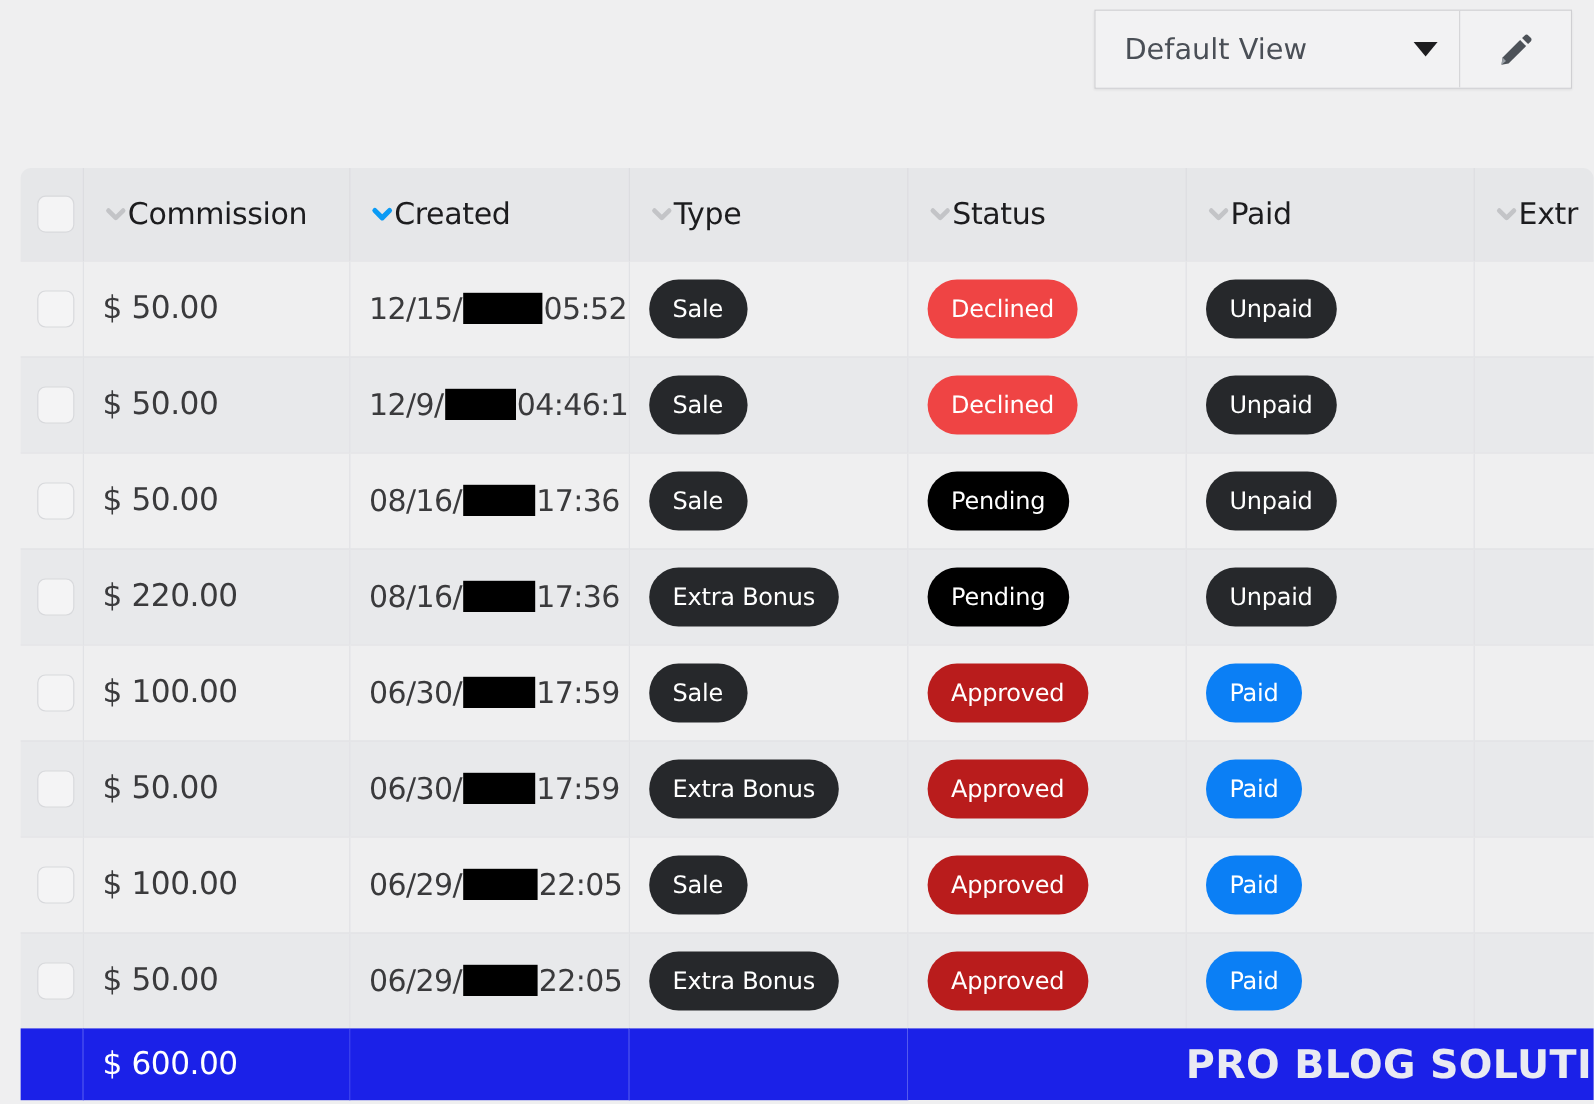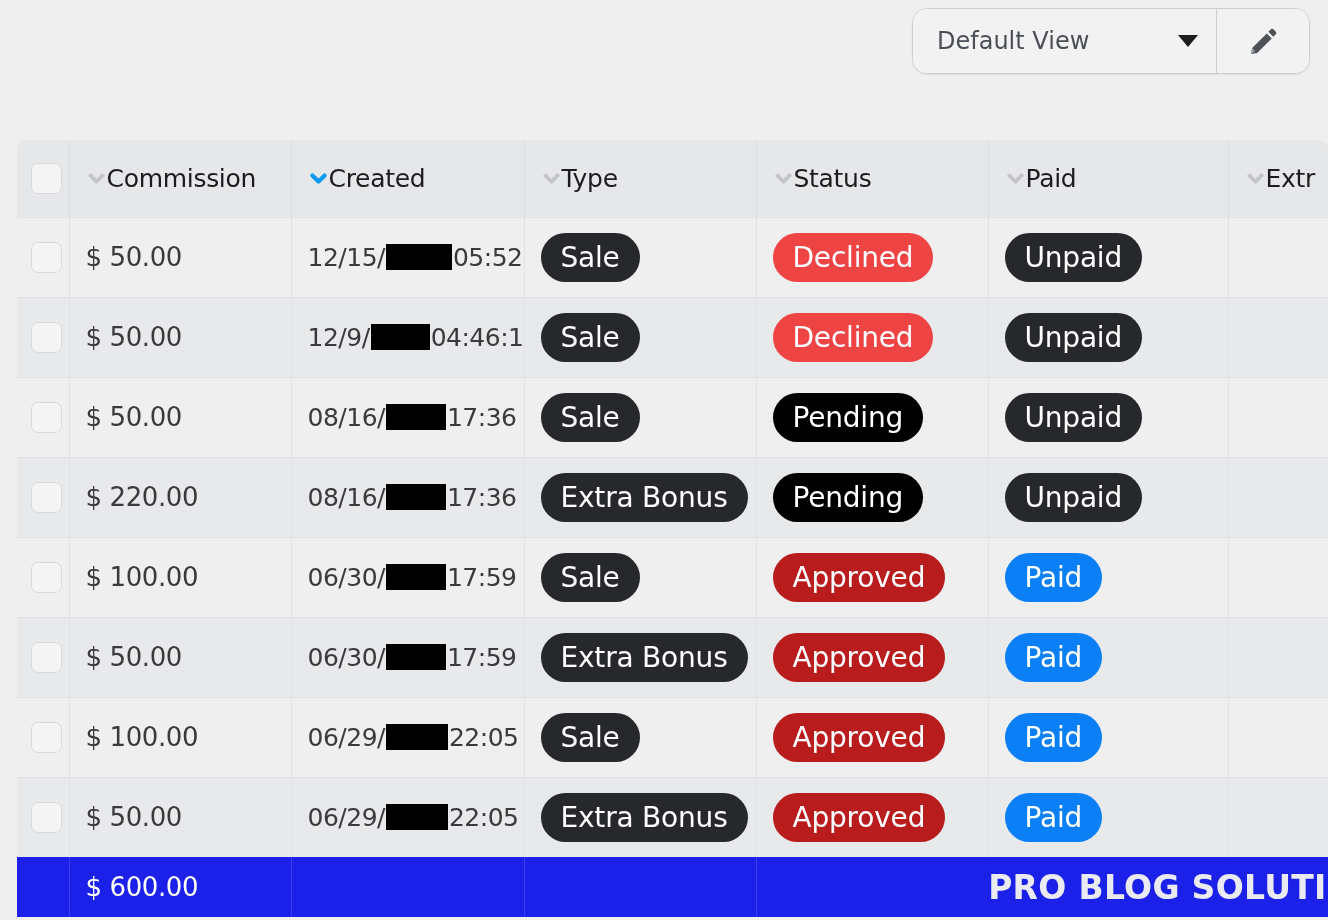--- a/index.html
+++ b/index.html
@@ -49,21 +49,21 @@
   .export-icon { width: 27px; height: 27px; display: block; flex: none; }
 
   .view-group {
     position: absolute;
     right: 18px;
     top: 8px;
     height: 66px;
     display: flex;
     background: #f2f2f3;
     border: 1px solid #cfcfd2;
-    border-radius: 15px;
+    border-radius: 0;
     box-shadow: 0 1px 2px rgba(0,0,0,.07);
     overflow: hidden;
   }
   .view-select {
     width: 304px;
     height: 100%;
     display: flex;
     align-items: center;
     padding: 0 18px 0 24px;
     cursor: pointer;
@@ -195,21 +195,21 @@
     margin: 0 1px;
   }
 
   .badge {
     display: inline-flex;
     align-items: center;
     justify-content: center;
     height: 49px;
     padding: 0 20px;
     border-radius: 26px;
-    font-size: 28px;
+    font-size: 20px;
     color: #ffffff;
     font-family: "DejaVu Sans", "Liberation Sans", sans-serif;
     letter-spacing: -.2px;
     white-space: nowrap;
   }
   .badge.dark     { background: #26282b; }
   .badge.declined { background: #ef4444; }
   .badge.pending  { background: #000000; }
   .badge.approved { background: #b91c1c; }
   .badge.paid     { background: #0b7ff5; }

